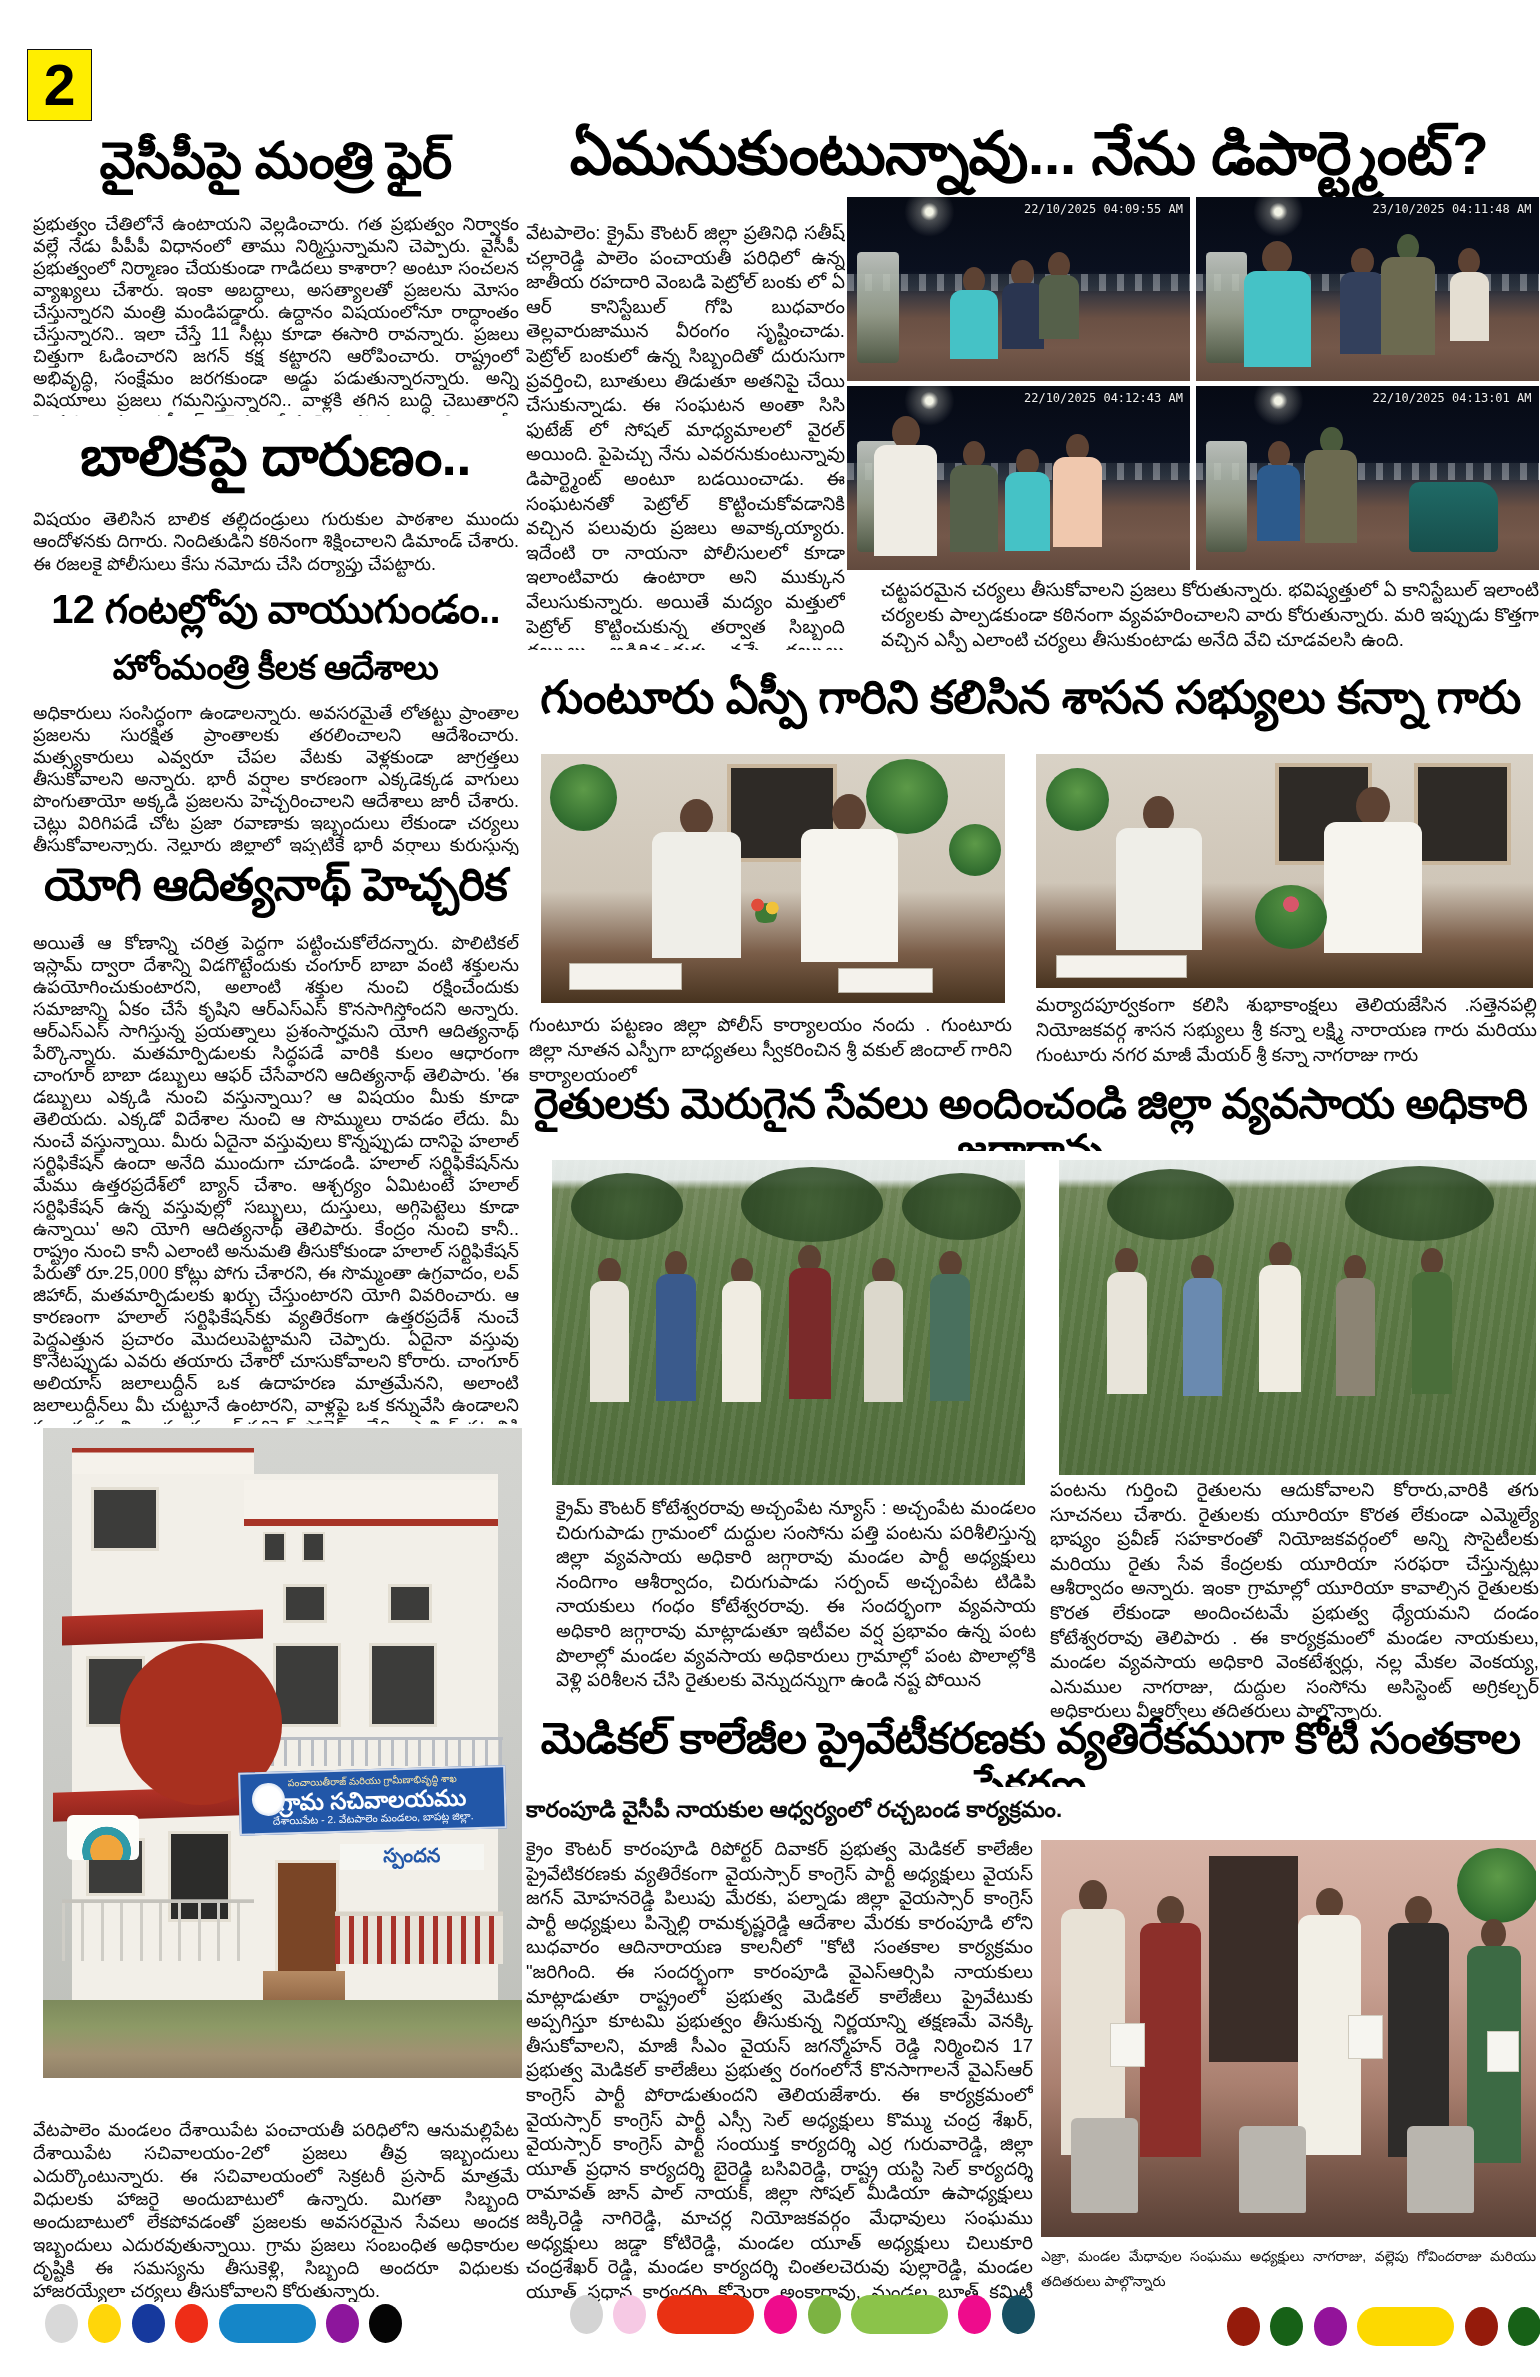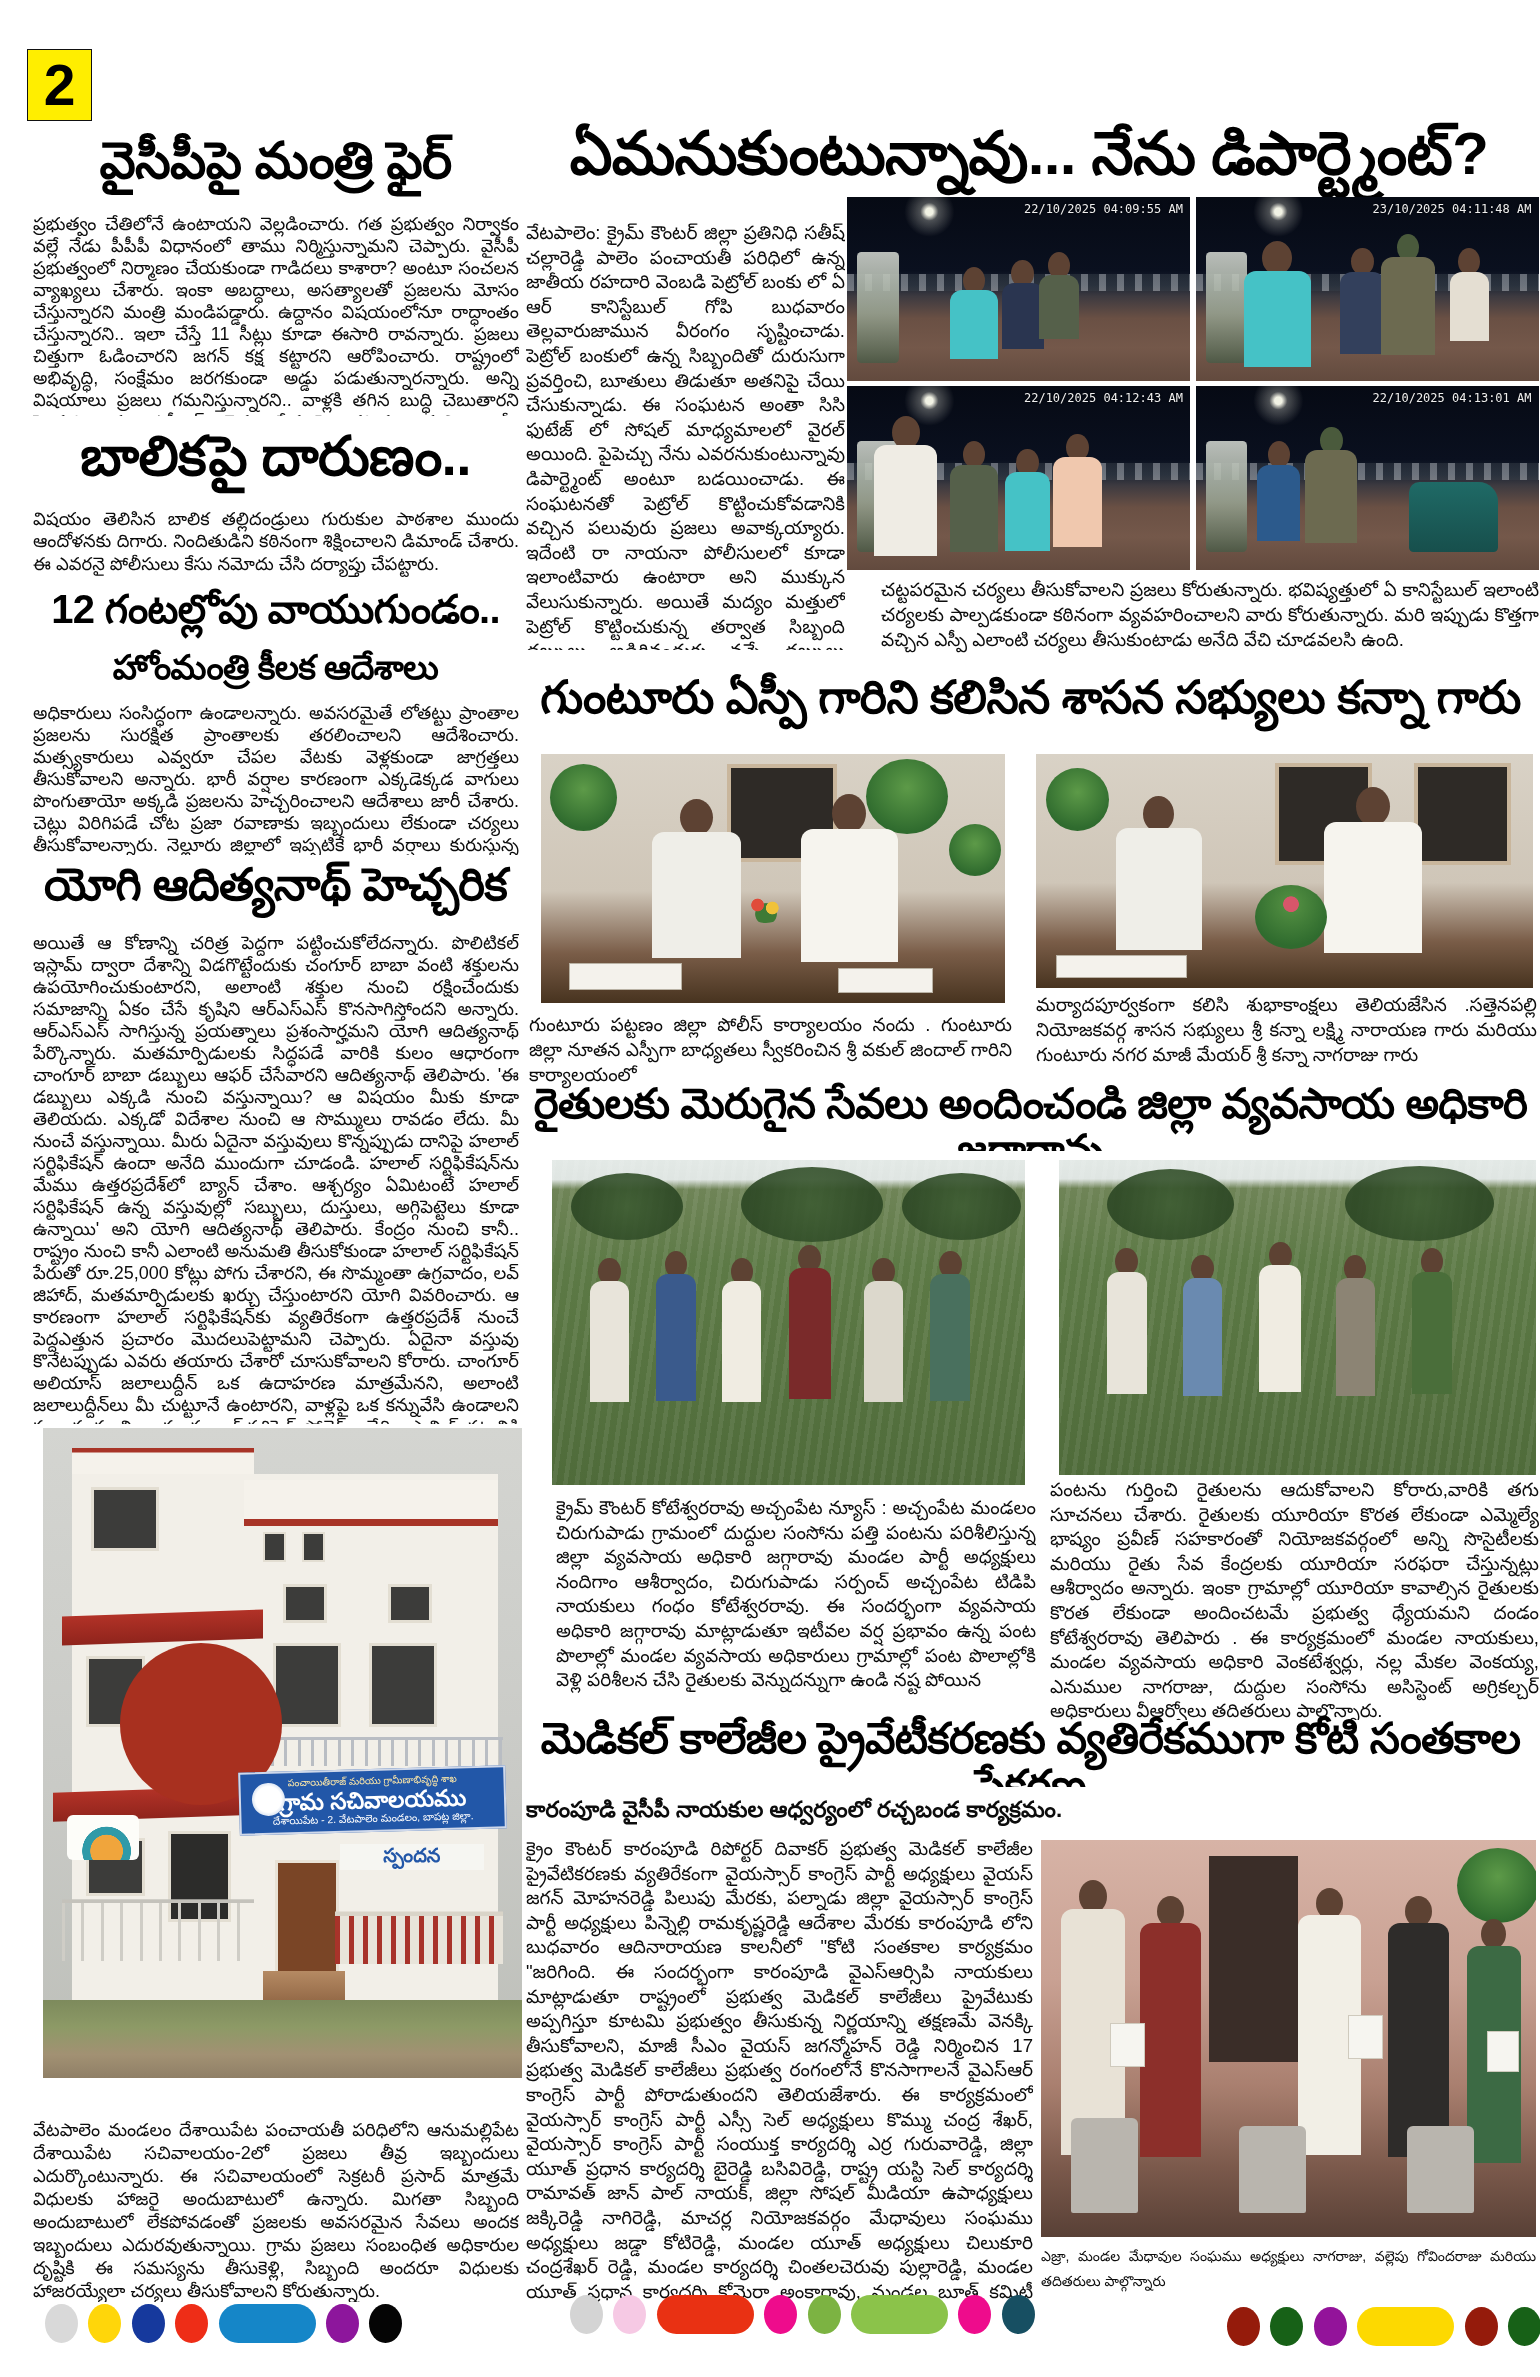--- a/index.html
+++ b/index.html
@@ -83,21 +83,21 @@
 <body>
 
 <div class="page">
 
   <div class="abs pagenum">2</div>
 
   <div class="abs headline" style="left:31px;top:125px;width:489px;height:79px;font-size:51px;margin-top:8px;">వైసీపీపై మంత్రి ఫైర్</div>
   <div class="abs body-text" style="left:33px;top:213px;width:486px;height:203px;font-size:18px;line-height:22px;">ప్రభుత్వం చేతిలోనే ఉంటాయని వెల్లడించారు. గత ప్రభుత్వం నిర్వాకం వల్లే నేడు పీపీపీ విధానంలో తాము నిర్మిస్తున్నామని చెప్పారు. వైసీపీ ప్రభుత్వంలో నిర్మాణం చేయకుండా గాడిదలు కాశారా? అంటూ సంచలన వ్యాఖ్యలు చేశారు. ఇంకా అబద్ధాలు, అసత్యాలతో ప్రజలను మోసం చేస్తున్నారని మంత్రి మండిపడ్డారు. ఉద్దానం విషయంలోనూ రాద్ధాంతం చేస్తున్నారని.. ఇలా చేస్తే 11 సీట్లు కూడా ఈసారి రావన్నారు. ప్రజలు చిత్తుగా ఓడించారని జగన్ కక్ష కట్టారని ఆరోపించారు. రాష్ట్రంలో అభివృద్ధి, సంక్షేమం జరగకుండా అడ్డు పడుతున్నారన్నారు. అన్ని విషయాలు ప్రజలు గమనిస్తున్నారని.. వాళ్లకి తగిన బుద్ధి చెబుతారని హెచ్చరించారు. ఎస్టీఆర్ వైద్య సేవలపై చర్చిస్తున్నామని.. అన్నీ సర్దుకుంటాయని మంత్రి సత్యకుమార్ యాదవ్ పేర్కొన్నారు.</div>
 
   <div class="abs headline" style="left:31px;top:426px;width:489px;height:78px;font-size:55px;">బాలికపై దారుణం..</div>
-  <div class="abs body-text" style="left:33px;top:508px;width:486px;height:72px;font-size:18px;line-height:22.4px;">విషయం తెలిసిన బాలిక తల్లిదండ్రులు గురుకుల పాఠశాల ముందు ఆందోళనకు దిగారు. నిందితుడిని కఠినంగా శిక్షించాలని డిమాండ్ చేశారు. ఈ ఎవరనై పోలీసులు కేసు నమోదు చేసి దర్యాప్తు చేపట్టారు.</div>
+  <div class="abs body-text" style="left:33px;top:508px;width:486px;height:72px;font-size:18px;line-height:22.4px;">విషయం తెలిసిన బాలిక తల్లిదండ్రులు గురుకుల పాఠశాల ముందు ఆందోళనకు దిగారు. నిందితుడిని కఠినంగా శిక్షించాలని డిమాండ్ చేశారు. ఈ రజలకై పోలీసులు కేసు నమోదు చేసి దర్యాప్తు చేపట్టారు.</div>
 
   <div class="abs headline" style="left:31px;top:587px;width:489px;height:57px;font-size:40px;">12 గంటల్లోపు వాయుగుండం..</div>
   <div class="abs headline" style="left:31px;top:649px;width:489px;height:48px;font-size:34px;">హోంమంత్రి కీలక ఆదేశాలు</div>
   <div class="abs body-text" style="left:33px;top:702px;width:486px;height:153px;font-size:18px;line-height:22px;">అధికారులు సంసిద్ధంగా ఉండాలన్నారు. అవసరమైతే లోతట్టు ప్రాంతాల ప్రజలను సురక్షిత ప్రాంతాలకు తరలించాలని ఆదేశించారు. మత్స్యకారులు ఎవ్వరూ చేపల వేటకు వెళ్లకుండా జాగ్రత్తలు తీసుకోవాలని అన్నారు. భారీ వర్షాల కారణంగా ఎక్కడెక్కడ వాగులు పొంగుతాయో అక్కడి ప్రజలను హెచ్చరించాలని ఆదేశాలు జారీ చేశారు. చెట్లు విరిగిపడే చోట ప్రజా రవాణాకు ఇబ్బందులు లేకుండా చర్యలు తీసుకోవాలన్నారు. నెల్లూరు జిల్లాలో ఇప్పటికే భారీ వర్షాలు కురుస్తున్న కారణంగా అధికారులంతా సహాయక చర్యల్లో పాల్గొనాలని మంత్రి అనగాని సత్యప్రసాద్ ఆదేశాలు జారీ చేశారు.</div>
 
   <div class="abs headline" style="left:31px;top:860px;width:489px;height:66px;font-size:45px;">యోగి ఆదిత్యనాథ్ హెచ్చరిక</div>
   <div class="abs body-text" style="left:33px;top:932px;width:486px;height:492px;font-size:18px;line-height:22px;">అయితే ఆ కోణాన్ని చరిత్ర పెద్దగా పట్టించుకోలేదన్నారు. పొలిటికల్ ఇస్లామ్ ద్వారా దేశాన్ని విడగొట్టేందుకు చంగూర్ బాబా వంటి శక్తులను ఉపయోగించుకుంటారని, అలాంటి శక్తుల నుంచి రక్షించేందుకు సమాజాన్ని ఏకం చేసే కృషిని ఆర్ఎస్ఎస్ కొనసాగిస్తోందని అన్నారు. ఆర్ఎస్ఎస్ సాగిస్తున్న ప్రయత్నాలు ప్రశంసార్హమని యోగి ఆదిత్యనాథ్ పేర్కొన్నారు. మతమార్పిడులకు సిద్ధపడే వారికి కులం ఆధారంగా చాంగూర్ బాబా డబ్బులు ఆఫర్ చేసేవారని ఆదిత్యనాథ్ తెలిపారు. 'ఈ డబ్బులు ఎక్కడి నుంచి వస్తున్నాయి? ఆ విషయం మీకు కూడా తెలియదు. ఎక్కడో విదేశాల నుంచి ఆ సొమ్ములు రావడం లేదు. మీ నుంచే వస్తున్నాయి. మీరు ఏదైనా వస్తువులు కొన్నప్పుడు దానిపై హలాల్ సర్టిఫికేషన్ ఉందా అనేది ముందుగా చూడండి. హలాల్ సర్టిఫికేషన్‌ను మేము ఉత్తరప్రదేశ్‌లో బ్యాన్ చేశాం. ఆశ్చర్యం ఏమిటంటే హలాల్ సర్టిఫికేషన్ ఉన్న వస్తువుల్లో సబ్బులు, దుస్తులు, అగ్గిపెట్టెలు కూడా ఉన్నాయి' అని యోగి ఆదిత్యనాథ్ తెలిపారు. కేంద్రం నుంచి కానీ.. రాష్ట్రం నుంచి కానీ ఎలాంటి అనుమతి తీసుకోకుండా హలాల్ సర్టిఫికేషన్ పేరుతో రూ.25,000 కోట్లు పోగు చేశారని, ఈ సొమ్మంతా ఉగ్రవాదం, లవ్ జిహాద్, మతమార్పిడులకు ఖర్చు చేస్తుంటారని యోగి వివరించారు. ఆ కారణంగా హలాల్ సర్టిఫికేషన్‌కు వ్యతిరేకంగా ఉత్తరప్రదేశ్ నుంచే పెద్దఎత్తున ప్రచారం మొదలుపెట్టామని చెప్పారు. ఏదైనా వస్తువు కొనేటప్పుడు ఎవరు తయారు చేశారో చూసుకోవాలని కోరారు. చాంగూర్ అలియాస్ జలాలుద్దీన్ ఒక ఉదాహరణ మాత్రమేనని, అలాంటి జలాలుద్దీన్‌లు మీ చుట్టూనే ఉంటారని, వాళ్లపై ఒక కన్నువేసి ఉండాలని ప్రజలకు సూచించారు. హలాల్ సర్టిఫైడ్ ప్రోడెక్ట్ అనేది ఇస్లామిక్ చట్టానికి లోబడి అందించే వస్తువు, సేవల కిందకు వస్తుంది. తద్వారా వచ్చే సొమ్ములను ముస్లింలకే ఉపయోగించాలి. ఇండియాలో హలాల్ సర్టిఫికేట్‌ను థర్డ్ పార్టీ సంస్థలు చేస్తున్నాయే కానీ, తప్పనిసరి కాదు.</div>
 
   <div class="photo photo-bld" style="left:43px;top:1428px;width:479px;height:650px;">
     <div class="bld-tower"></div>

